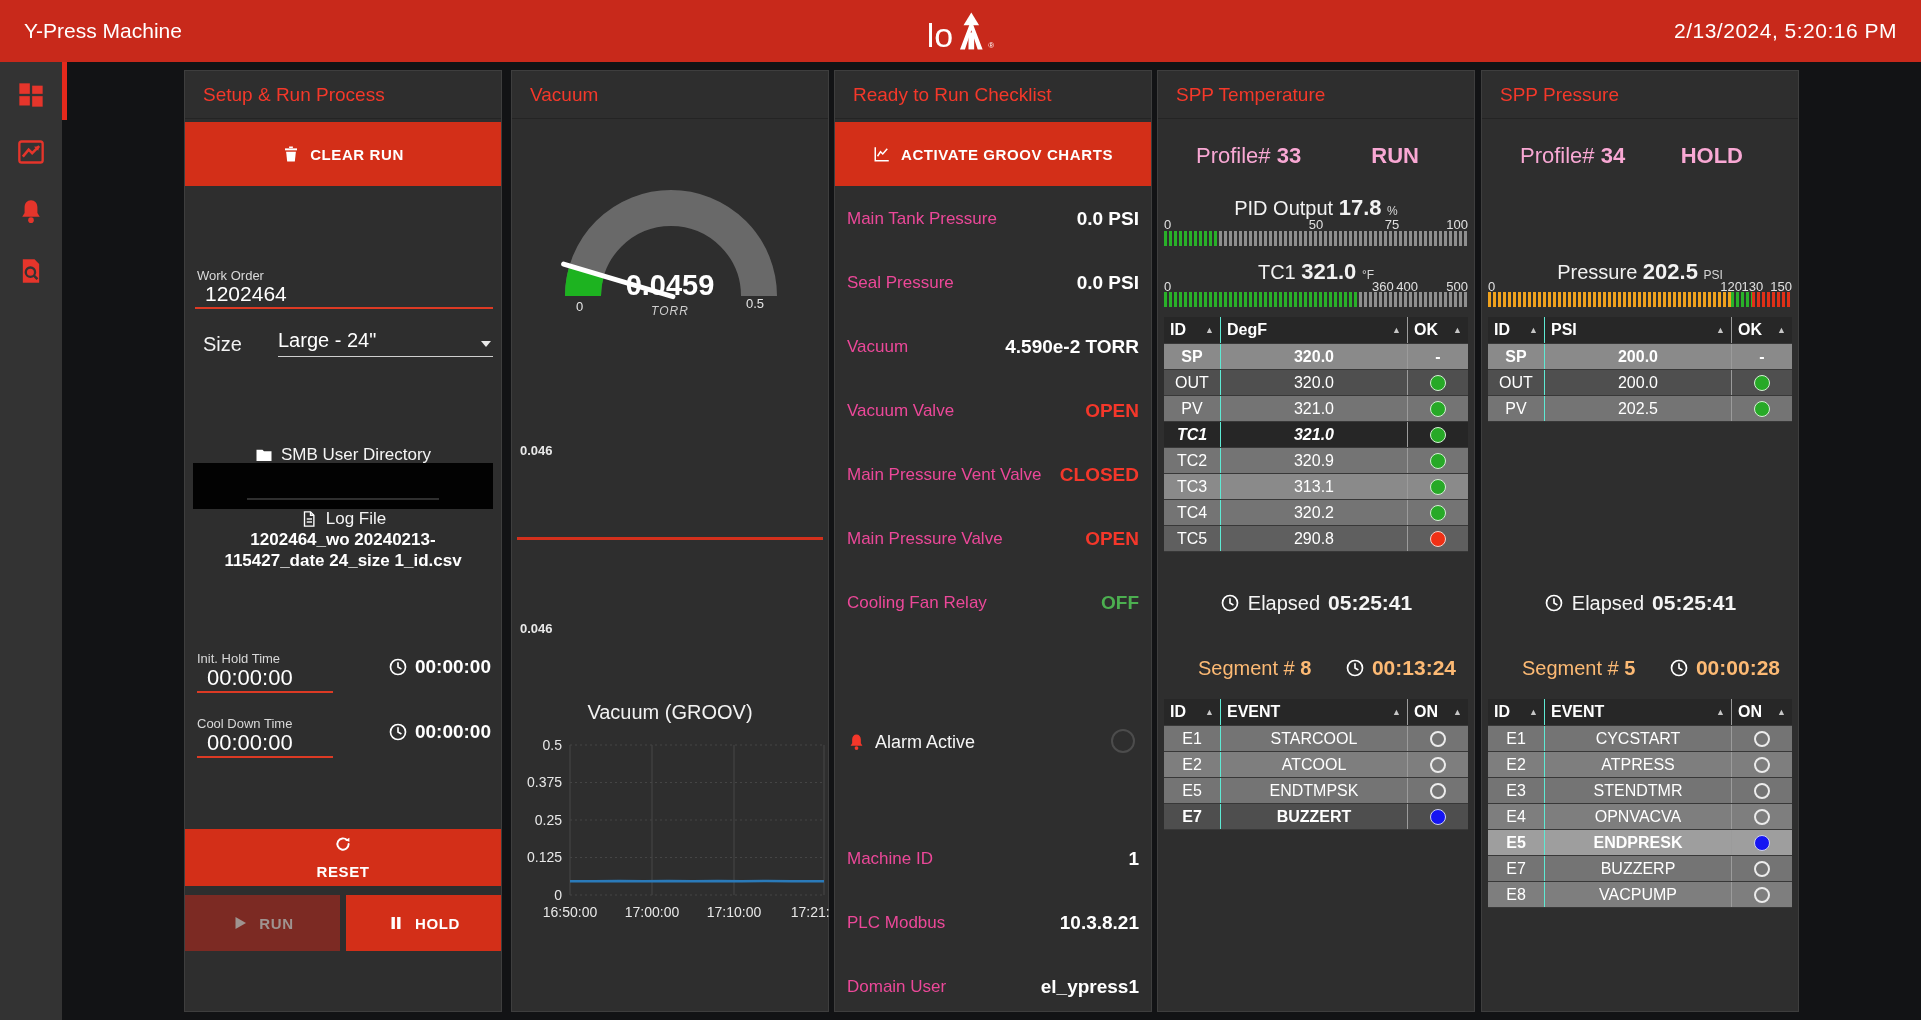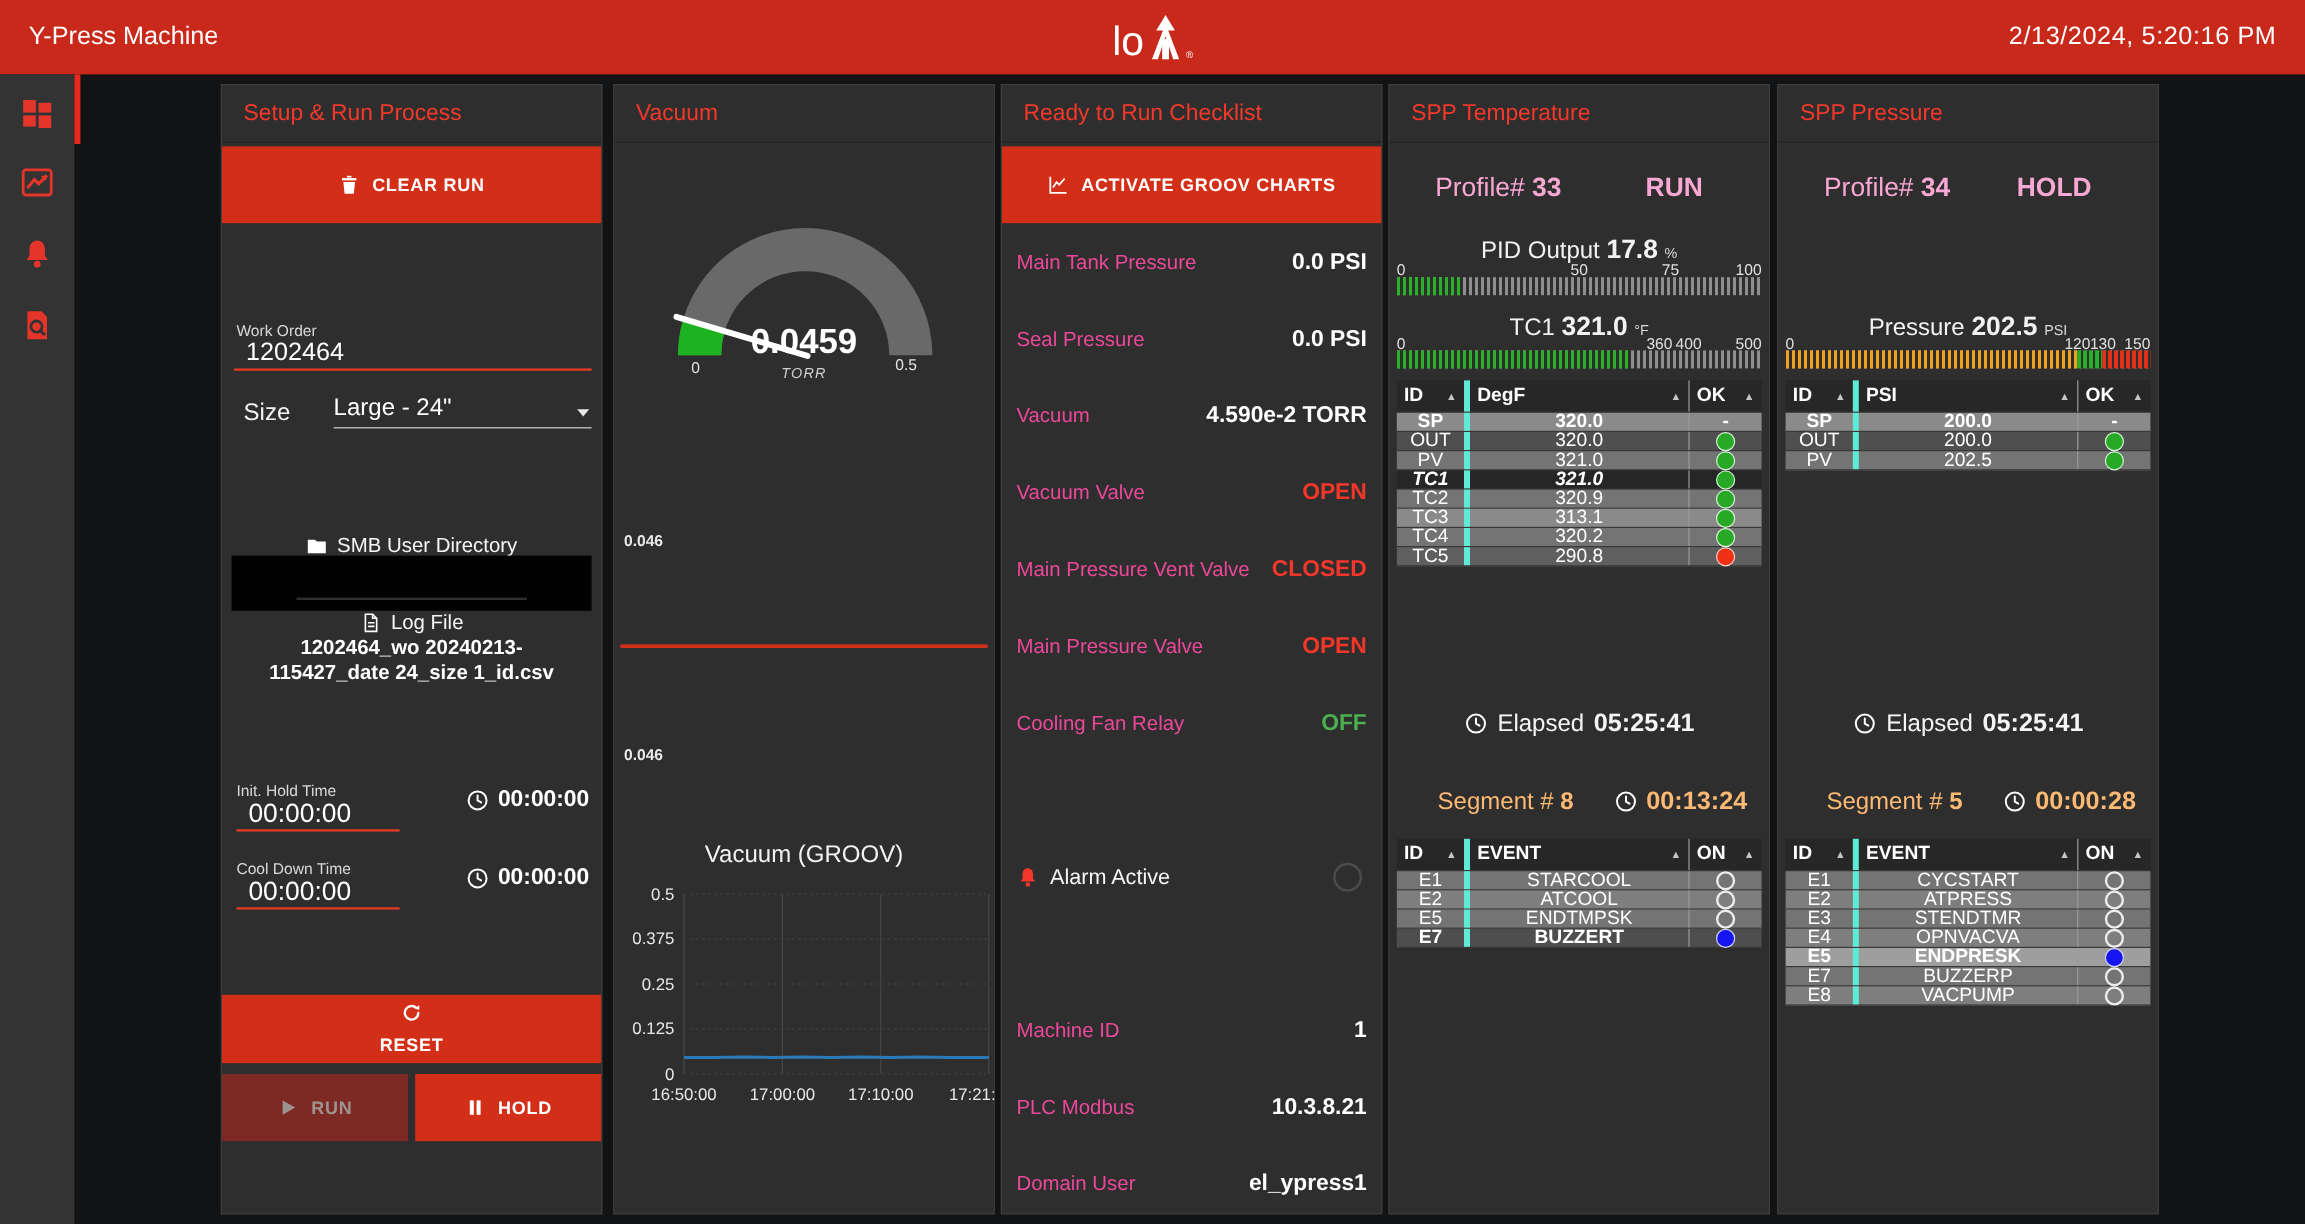--- a/index.html
+++ b/index.html
@@ -69,21 +69,21 @@
   .vchart-title { position:absolute; left:0; right:0; top:630px; text-align:center; font-size:20px; color:#f2f2f2; }
   .vplot { position:absolute; left:0; top:662px; width:318px; height:200px; }
   .vplot text { fill:#e8e8e8; font-size:14px; font-family:"Liberation Sans",sans-serif; }
 
   
   .chk-rows { position:absolute; left:12px; right:12px; top:126px; display:flex; flex-direction:column; gap:20px; }
   .chk-row { height:44px; display:flex; align-items:center; justify-content:space-between; }
   .chk-label { font-size:17px; color:#ec4899; }
   .chk-value { font-size:19px; font-weight:700; }
   .c-white{color:#fff} .c-red{color:#f4372a} .c-green{color:#4caf50}
-  .alarm-row { position:absolute; left:12px; right:12px; top:638px; height:44px; display:flex; align-items:center; justify-content:space-between;gap:48px; }
+  .alarm-row { position:absolute; left:12px; right:12px; top:638px; height:44px; display:flex; align-items:flex-end; justify-content:space-between;gap:48px; }
   .alarm-left { display:flex; align-items:center; gap:9px; font-size:18px; color:#f5f5f5; }
   .alarm-left svg { width:19px; height:21px; }
   .alarm-led { width:24px; height:24px; border-radius:50%; border:2px solid #4c4c4c; margin-right:4px; }
   .info-rows { position:absolute; left:12px; right:12px; top:766px; display:flex; flex-direction:column; gap:20px; }
 
   
   .prof { position:absolute; left:38px; right:55px; top:70px; height:30px; display:flex; justify-content:space-between; align-items:center; font-size:22px; color:#f9a8d4; }
   .prof b { font-weight:700; }
   .glabel { position:absolute; left:0; right:0; text-align:center; font-size:20px; color:#f2f2f2; }
   .glabel b { font-size:22px; } .glabel small { font-size:12px; color:#d8d8d8; }
@@ -95,24 +95,24 @@
   .segbar { position:absolute; left:6px; right:6px; height:15px; background:repeating-linear-gradient(90deg,#8f8f8f 0 3px,#2e2e2e 3px 5px); }
   .pid-bar{top:160px} .tc-bar{top:221px}
   .segfill { position:absolute; left:0; top:0; bottom:0; background:repeating-linear-gradient(90deg,#29b129 0 3px,#2e2e2e 3px 5px); }
   .zone { position:absolute; top:0; bottom:0; }
   .z-orange{background:repeating-linear-gradient(90deg,#f0a21d 0 3px,#2e2e2e 3px 5px)}
   .z-green{background:repeating-linear-gradient(90deg,#29b129 0 3px,#2e2e2e 3px 5px)}
   .z-red{background:repeating-linear-gradient(90deg,#e03018 0 3px,#2e2e2e 3px 5px)}
 
   .dtable { position:absolute; left:6px; right:6px; font-size:16px; color:#fff; }
   .t-main{top:246px} .t-events{top:628px}
-  .trow { display:flex; height:16px; align-items:center; border-bottom:1px solid #383838; }
+  .trow { display:flex; height:26px; align-items:center; border-bottom:1px solid #383838; }
   .thead { background:#272727; font-weight:700; color:#fff; height:27px; }
   .cell { display:flex; align-items:center; justify-content:center; height:100%; }
-  .c-id { width:56px; } .c-val { flex:1; border-left:5px solid #5eead4; border-right:1px solid #9b9b9b; } .c-ok { width:60px; }
+  .c-id { width:56px; } .c-val { flex:1; border-left:1px solid #5eead4; border-right:1px solid #9b9b9b; } .c-ok { width:60px; }
   .thead .cell { justify-content:space-between; padding:0 6px; }
   .sort { font-size:9px; color:#c6c6c6; font-weight:400; }
   .row-sp{background:#8a8a8a; font-weight:700} .row-dark{background:#4f4f4f}
   .row-a{background:#747474} .row-b{background:#7e7e7e} .row-light{background:#8a8a8a} .row-dim{background:#5f5f5f}
   .row-sel{background:#262626; font-weight:700; font-style:italic}
   .row-sel-dark{background:#4e4e4e; font-weight:700}
   .row-sel-light{background:#9e9e9e; font-weight:700}
   .led { width:16px; height:16px; border-radius:50%; display:none; }
   .led.green{display:block; background:#27a927; border:1px solid #d5efd5}
   .led.red{display:block; background:#ef3015; border:1px solid #f3d3cb}

